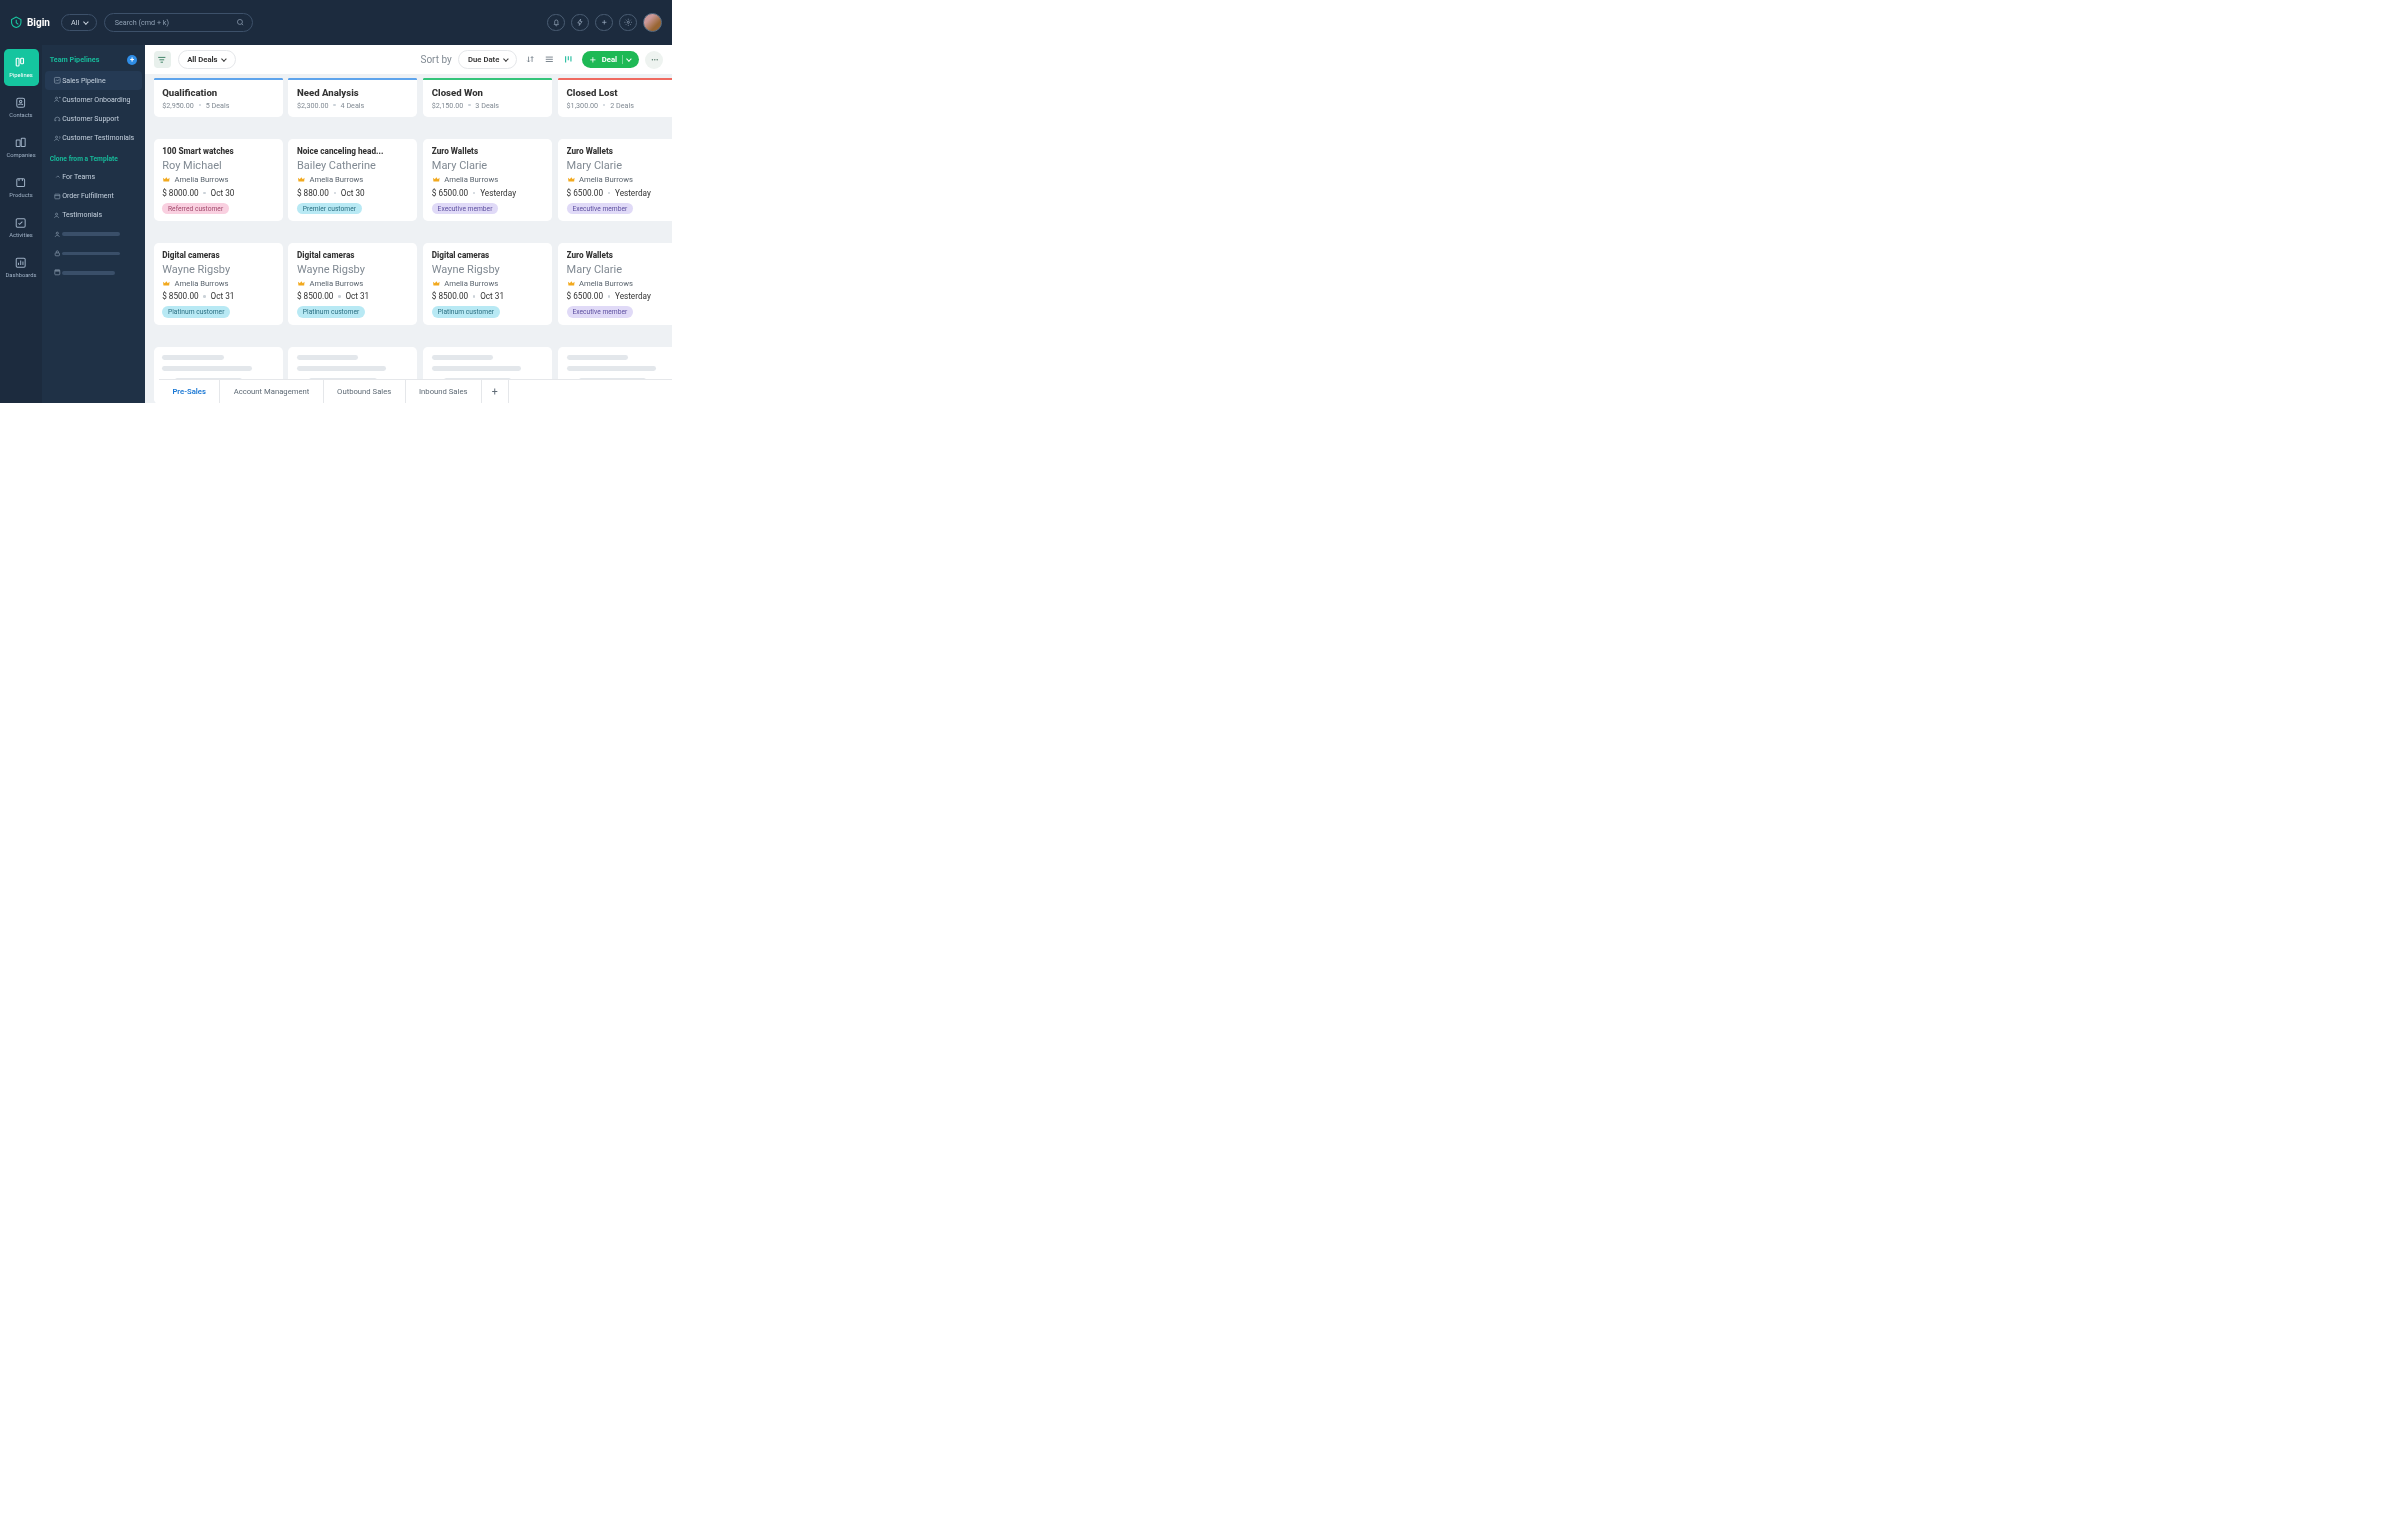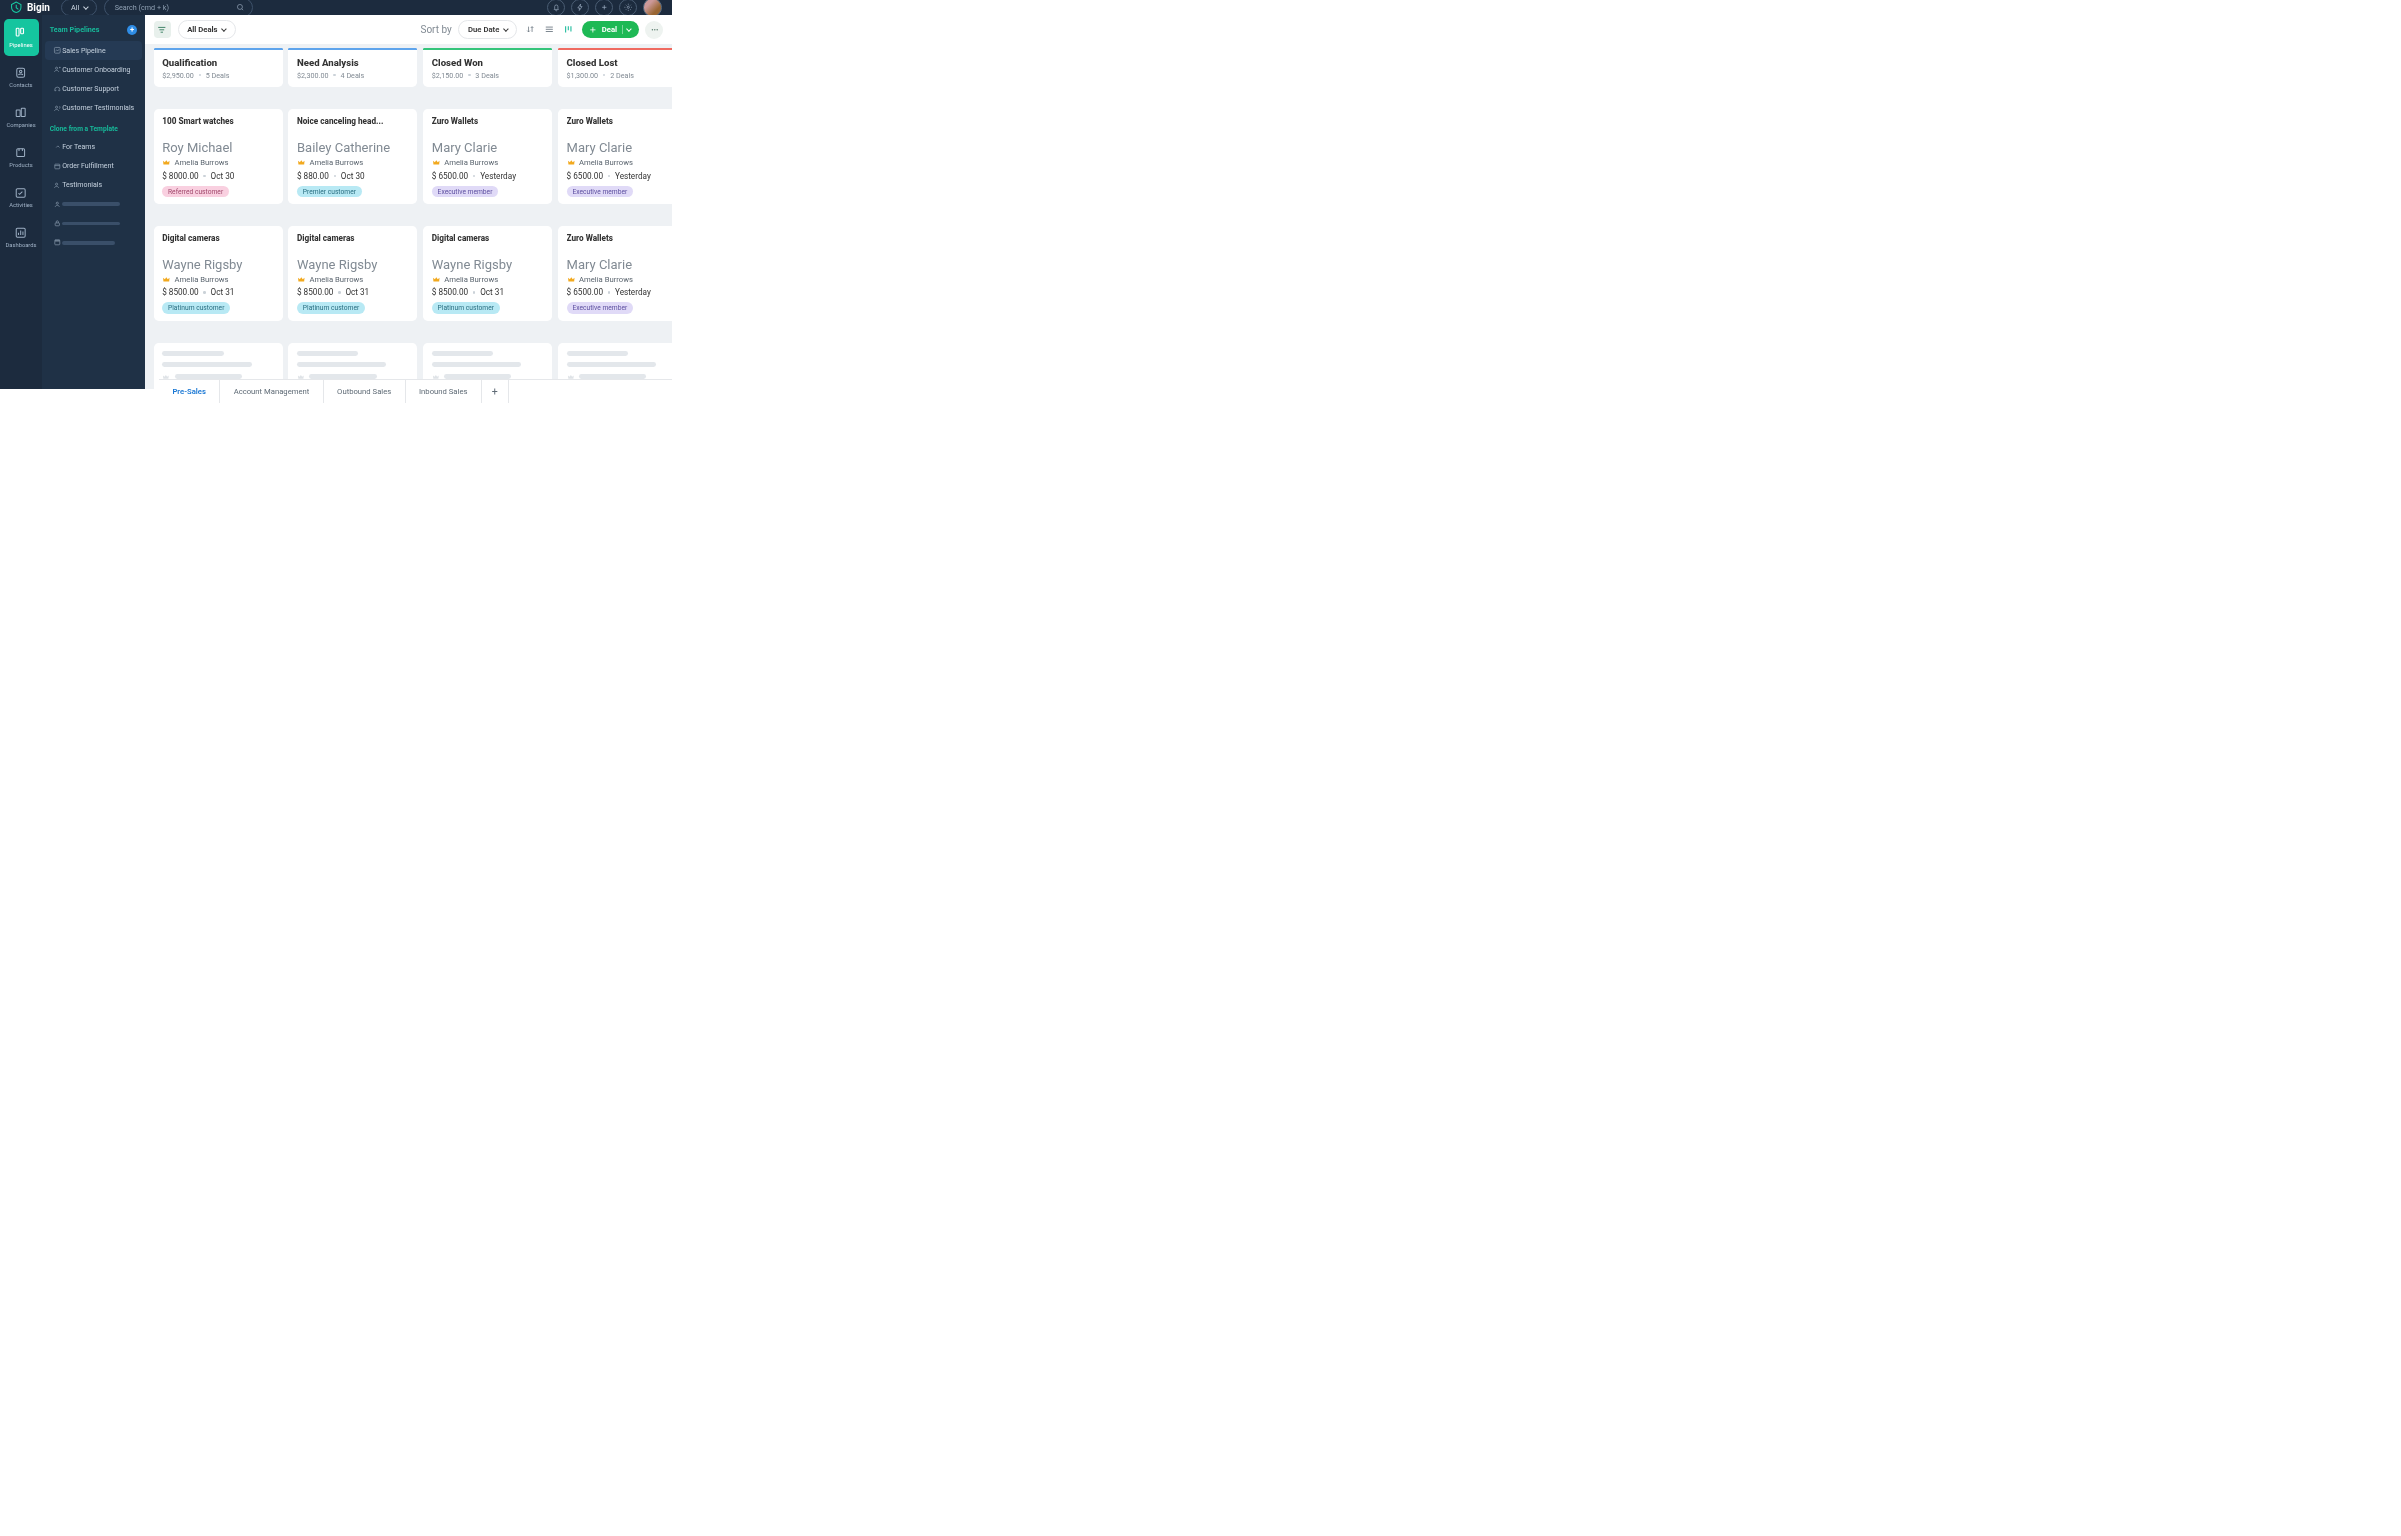--- a/index.html
+++ b/index.html
@@ -18,21 +18,21 @@
     --pink:#f9d0e0;
     --cyan:#b8e9f4;
     --lav:#e0daf7;
   }
   *{box-sizing:border-box;font-family:-apple-system,BlinkMacSystemFont,'Segoe UI',Roboto,Arial,sans-serif;}
   html,body{margin:0;padding:0;height:100%;background:#fff;color:var(--text);}
   body{width:672px;height:403px;overflow:hidden;position:relative;}
   svg{display:block}
 
   
-  .topbar{height:15px;background:var(--navy);display:flex;align-items:center;padding:0 9.6px;gap:6.7px;color:#fff}
+  .topbar{height:45px;background:var(--navy);display:flex;align-items:center;padding:0 9.6px;gap:6.7px;color:#fff}
   .logo{display:flex;align-items:center;gap:4.8px;font-size:10px;font-weight:700}
   .all-pill{margin-left:4.8px;display:flex;align-items:center;gap:4.8px;border:0.5px solid #3d516a;border-radius:9.6px;padding:2.9px 8.6px;color:#cdd7e2;font-size:7.2px}
   .search{flex:0 0 149px;display:flex;align-items:center;border:0.5px solid #3d516a;border-radius:9.6px;padding:3.4px 7.7px;color:#8fa0b3;font-size:7.2px}
   .search input{background:transparent;border:none;outline:none;color:#cdd7e2;font-size:7.2px;flex:1}
   .search input::placeholder{color:#8fa0b3}
   .top-spacer{flex:1}
   .top-icons{display:flex;align-items:center;gap:6.7px}
   .circ{width:17.3px;height:17.3px;border:0.7px solid #4a5d73;border-radius:50%;display:flex;align-items:center;justify-content:center;color:#9fb1c5}
   .avatar{width:19px;height:19px;border-radius:50%;background:linear-gradient(135deg,#c99 30%,#963 70%);border:1px solid #5a6d82}
 
@@ -70,21 +70,21 @@
   .board{flex:1;overflow:hidden;background:var(--bg);padding:3.8px 0 0 8.6px}
   .cols{display:flex;gap:5.8px;height:100%}
   .col{width:129px;flex:0 0 129px;display:flex;flex-direction:column;gap:22px}
   .col-bar{height:2.4px;border-radius:1.4px 1.4px 0 0}
   .col-head{background:#fff;border-radius:0 0 4.8px 4.8px;padding:6.7px 8.6px 7.7px 8.6px}
   .col-head .nm{font-size:9.6px;font-weight:800}
   .col-head .sub{color:var(--muted);font-size:7.2px;margin-top:2.9px;display:flex;align-items:center;gap:4.8px}
   .dot{width:2.4px;height:2.4px;border-radius:50%;background:#cbd2d8}
   .card{background:#fff;border-radius:4.8px;padding:6.7px 8.6px 6.7px 8.6px}
   .card .ttl{font-weight:800;font-size:8.2px;white-space:nowrap;overflow:hidden;text-overflow:ellipsis}
-  .card .who{color:var(--muted);font-size:13px;margin-top:14px}
+  .card .who{color:var(--muted);font-size:11px;margin-top:3px}
   .card .own{display:flex;align-items:center;gap:3.8px;margin-top:2.9px;font-size:7.7px;color:#5a646e}
   .crown{color:#f2a91e}
   .card .pr{display:flex;align-items:center;gap:4.8px;margin-top:3.8px;font-size:8.2px}
   .tag{display:inline-block;border-radius:6.7px;padding:1.9px 5.8px;font-size:6.7px;margin-top:4.8px}
   .tag.pink{background:var(--pink);color:#a24a6d}
   .tag.cyan{background:var(--cyan);color:#2a6f82}
   .tag.lav{background:var(--lav);color:#5d4fa0}
   .skel{background:#fff;border-radius:4.8px;padding:8.6px}
   .skel .bar{height:4.8px;border-radius:2.4px;background:#e3e7eb;margin-bottom:5.8px}
 

